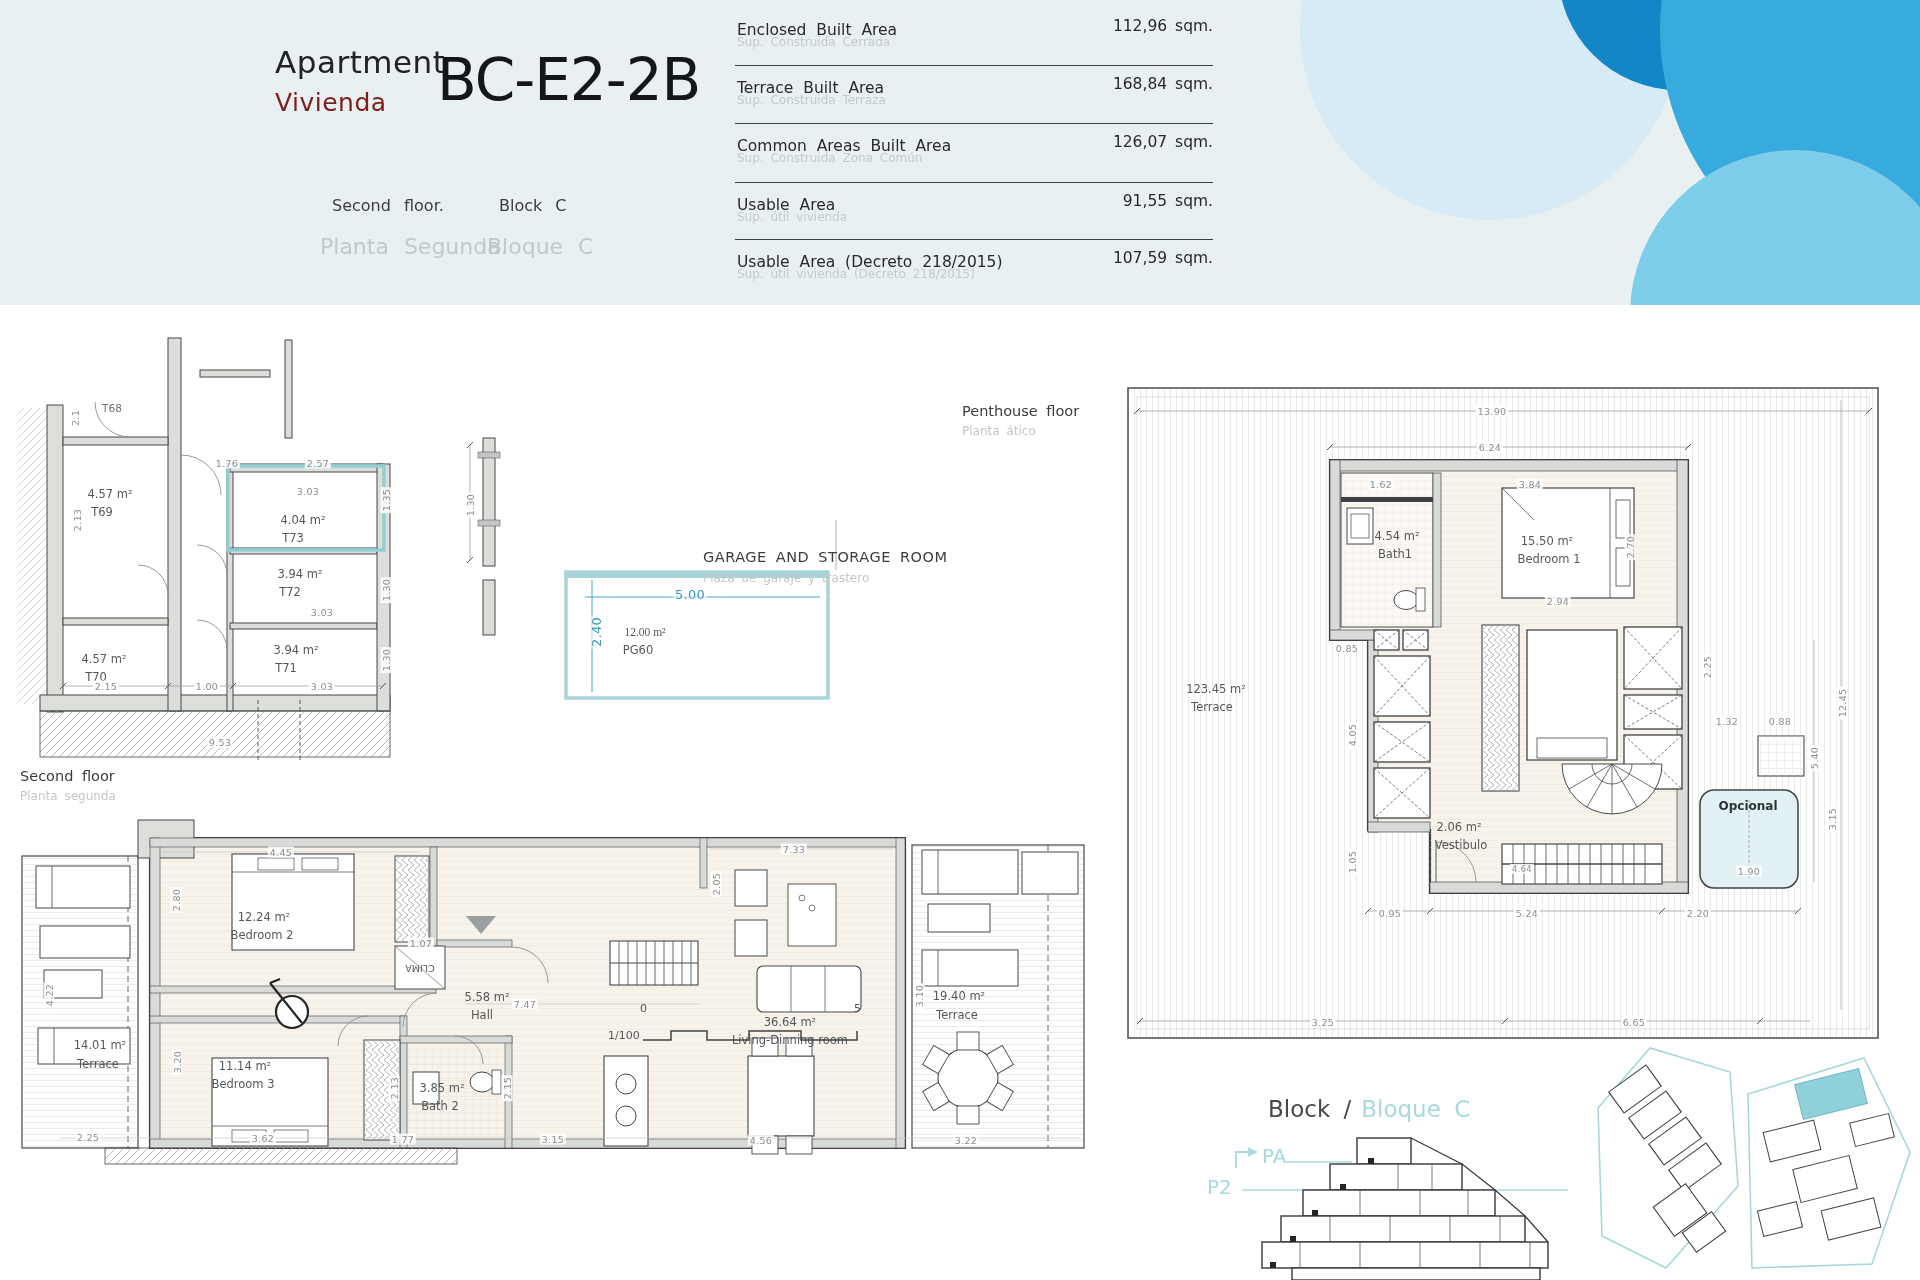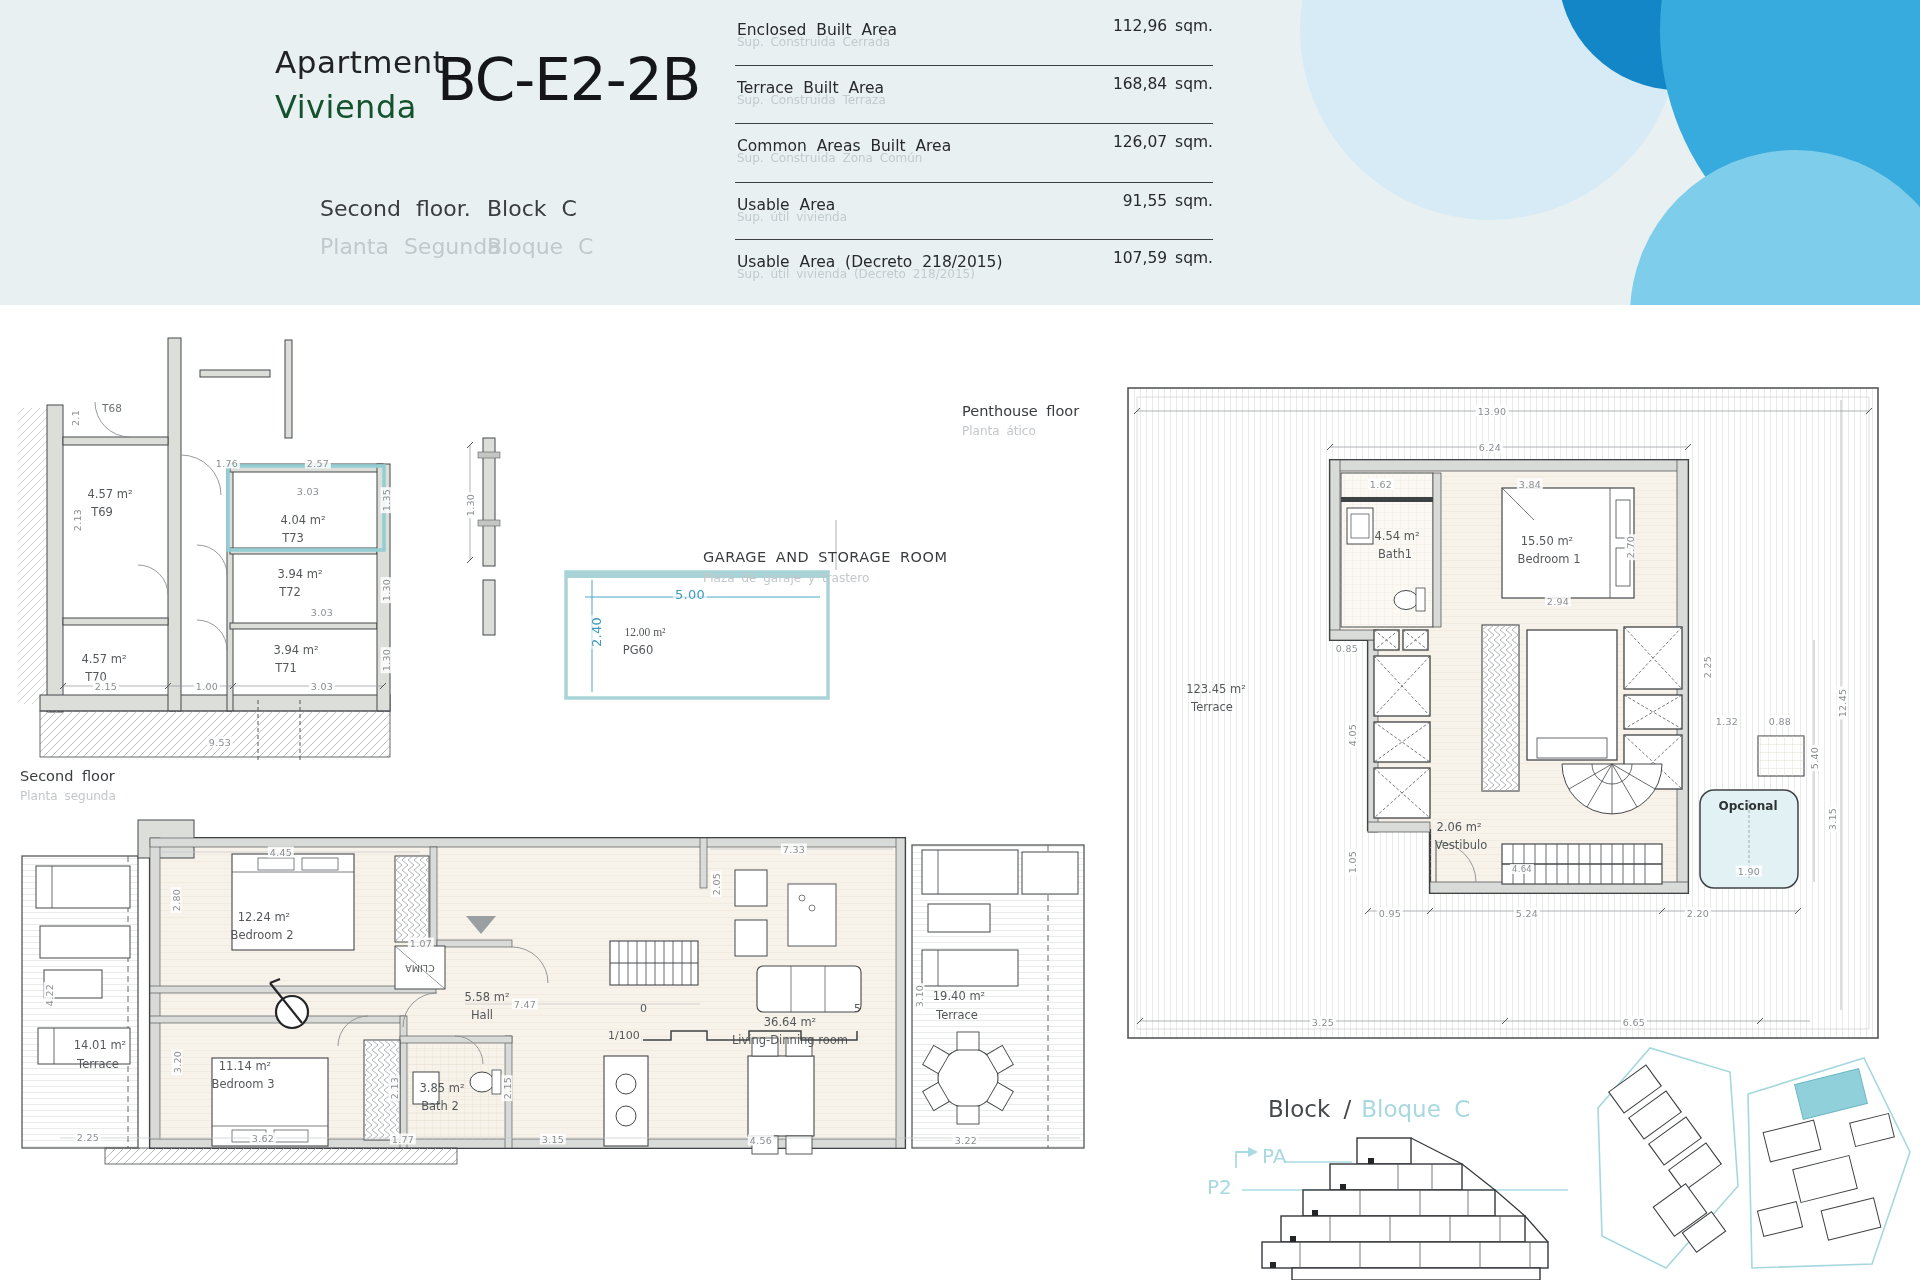--- a/index.html
+++ b/index.html
@@ -3,23 +3,23 @@
 <meta charset="utf-8">
 <style>
   html,body{margin:0;padding:0;background:#fff;}
   .canvas{position:relative;width:1920px;height:1280px;background:#fff;overflow:hidden;
           font-family:"DejaVu Sans",sans-serif;}
   
   .band{position:absolute;left:0;top:0;width:1920px;height:305px;background:#e9f0f2;overflow:hidden;}
   .circ{position:absolute;border-radius:50%;}
   .hl{position:absolute;white-space:nowrap;}
   .title-en{font-size:31px;color:#202224;letter-spacing:.5px;}
-  .title-es{font-size:32px;color:#14532d;letter-spacing:.5px;}
+  .title-es{font-size:25px;color:#7f1d1d;letter-spacing:.5px;}
   .unit{font-size:58px;color:#141619;letter-spacing:-1px;}
-  .sub-en{font-size:22px;color:#3a3d3f;word-spacing:8px;}
+  .sub-en{font-size:16px;color:#3a3d3f;word-spacing:8px;margin-left:12px;}
   .sub-es{font-size:22px;color:#c2c8cb;word-spacing:8px;}
   .areas{position:absolute;left:735px;top:6px;width:478px;}
   .arow{position:absolute;left:0;width:478px;height:52px;}
   .a-en{position:absolute;left:2px;top:0;font-size:15.5px;color:#27292b;word-spacing:5px;white-space:nowrap;margin-top:7px;}
   .a-es{position:absolute;left:2px;top:21px;font-size:12px;color:#c4cacd;word-spacing:3px;white-space:nowrap;}
   .a-val{position:absolute;right:0;top:3px;font-size:15.5px;color:#27292b;word-spacing:3px;white-space:nowrap;}
   .asep{position:absolute;left:0;width:478px;height:0;border-top:1.6px solid #3c4042;}
   
   .lbl{position:absolute;transform:translate(-50%,-50%);white-space:nowrap;text-align:center;
        font-size:11.5px;color:#55585a;}

